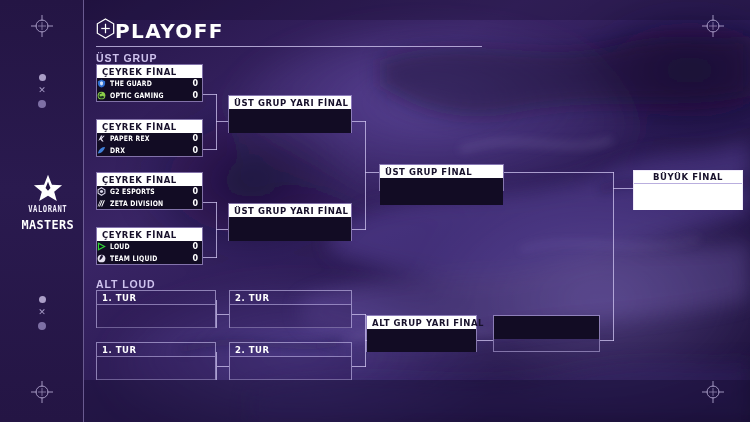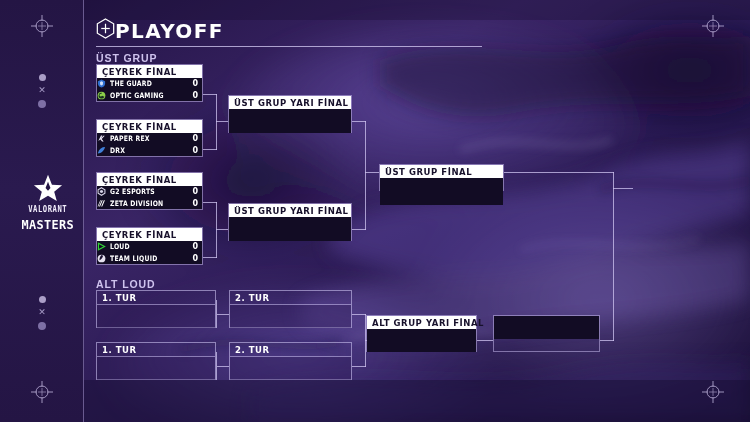--- a/index.html
+++ b/index.html
@@ -403,20 +403,24 @@
   <div class="box" style="left:228px; top:203px; width:124px; height:38px;">
     <div class="cap">ÜST GRUP YARI FİNAL</div>
     <div class="body" style="height:24px;"></div>
   </div>
 
   <div class="box" style="left:379px; top:164px; width:125px; height:27px;">
     <div class="cap">ÜST GRUP FİNAL</div>
     <div class="body" style="height:27px;"></div>
   </div>
 
+  <div class="box white" style="left:633px; top:170px; width:110px; height:40px;">
+    <div class="cap">BÜYÜK FİNAL</div>
+    <div class="body" style="height:26px;"></div>
+  </div>
 
   <div class="box ghost" style="left:96px; top:290px; width:120px; height:38px;">
     <div class="cap">1. TUR</div>
     <div class="body" style="height:23px;"></div>
   </div>
 
   <div class="box ghost" style="left:96px; top:342px; width:120px; height:38px;">
     <div class="cap">1. TUR</div>
     <div class="body" style="height:23px;"></div>
   </div>

